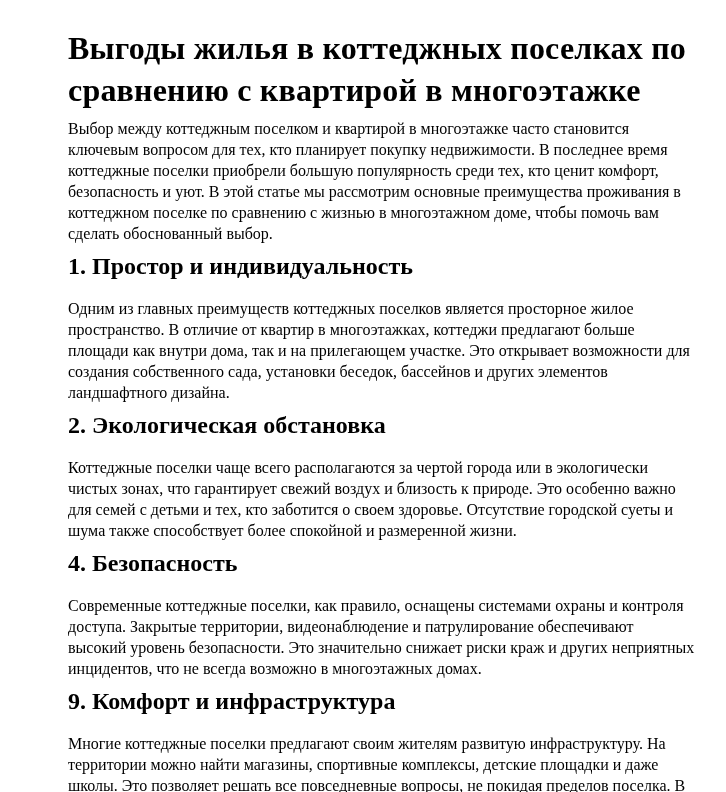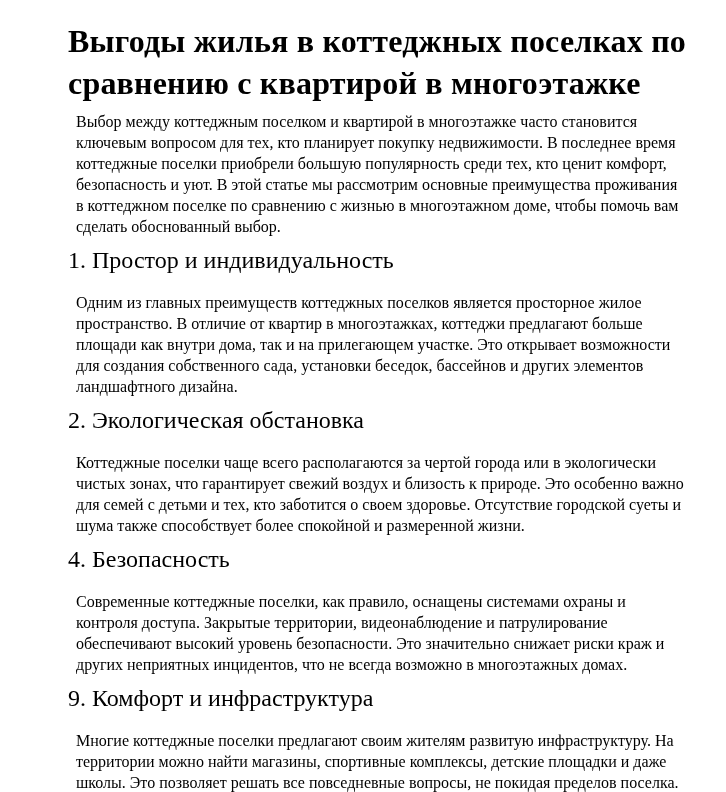--- a/index.html
+++ b/index.html
@@ -16,33 +16,33 @@
     -webkit-font-smoothing: antialiased;
   }
   .article {
     margin-left: 68px;
     width: 627px;
   }
   .article h1 {
     font-size: 32px;
     line-height: 42px;
     font-weight: bold;
-    margin: 20px 0 6px 0;
+    margin: 27px 0 6px 0;
     letter-spacing: 0.2px;
   }
   .article h2 {
     font-size: 24px;
     line-height: 30px;
-    font-weight: normal;
+    font-weight: bold;
     margin: 7px 0 17px 0;
   }
   .article p {
     font-size: 16px;
     line-height: 21px;
-    margin: 8px;
+    margin: 0;
     text-align: left;
   }
   .article p.intro {
     margin-top: 7px;
   }
 </style>
 </head>
 <body>
 
 <article class="article">

